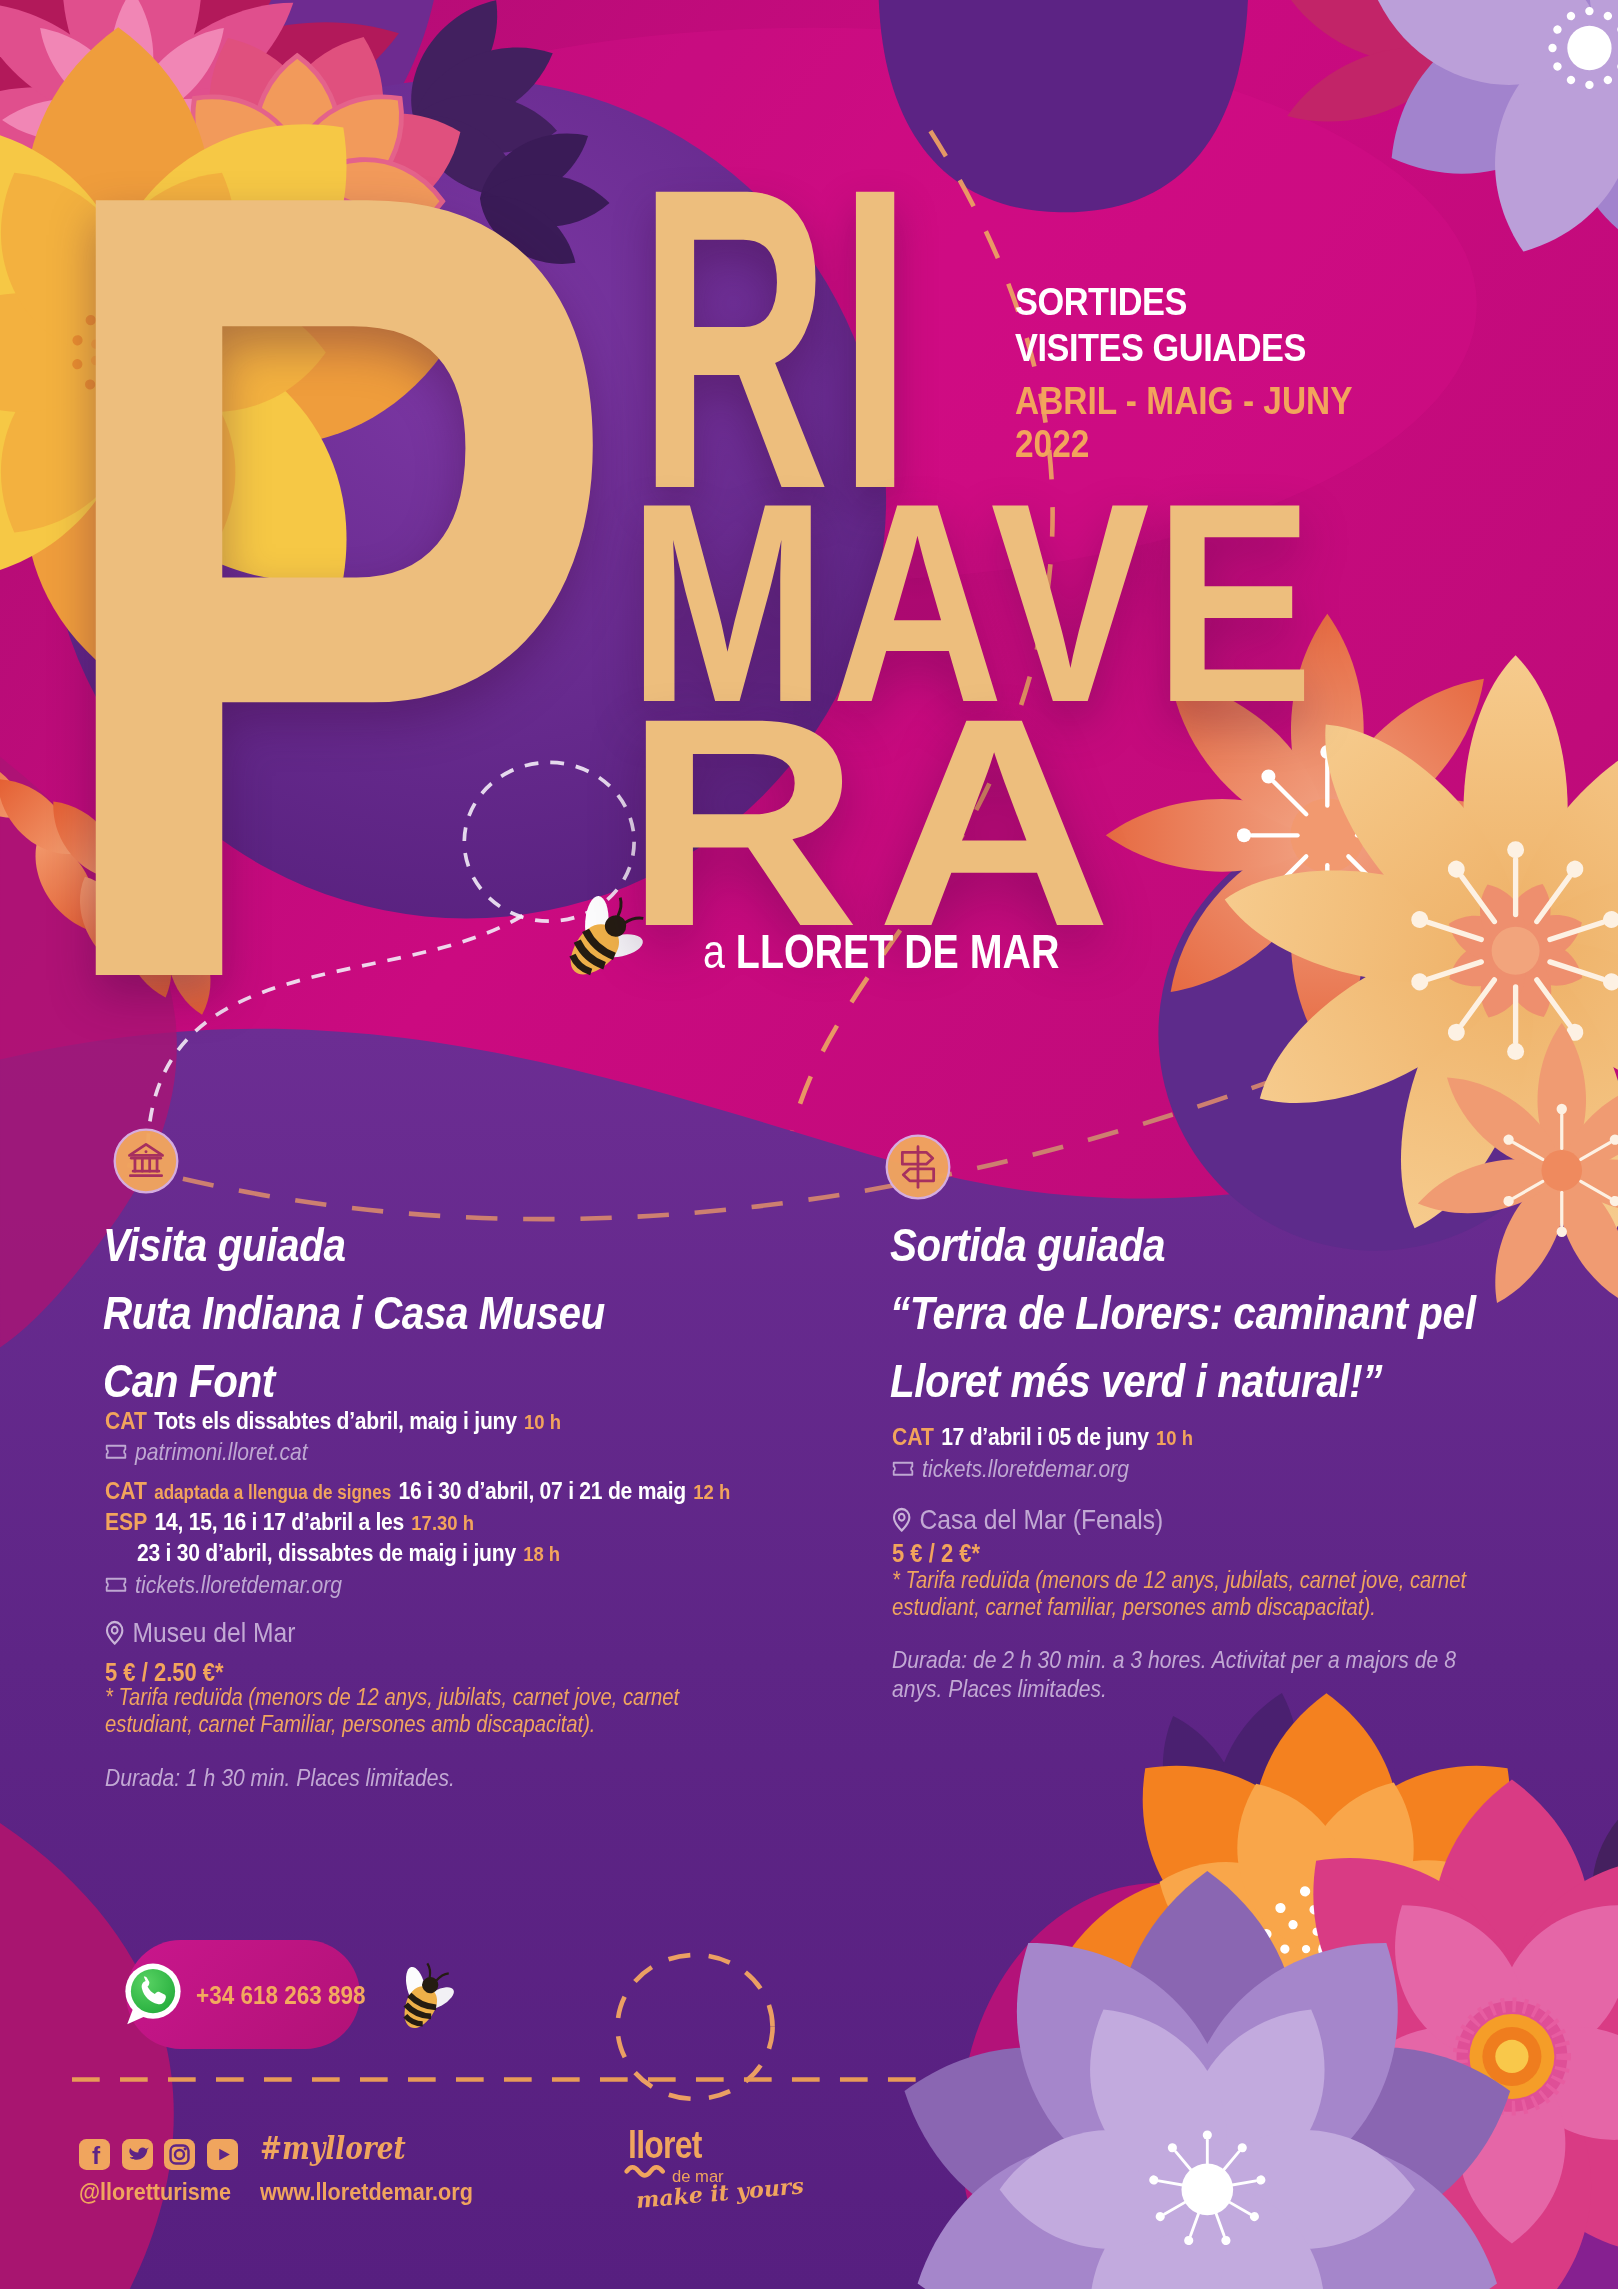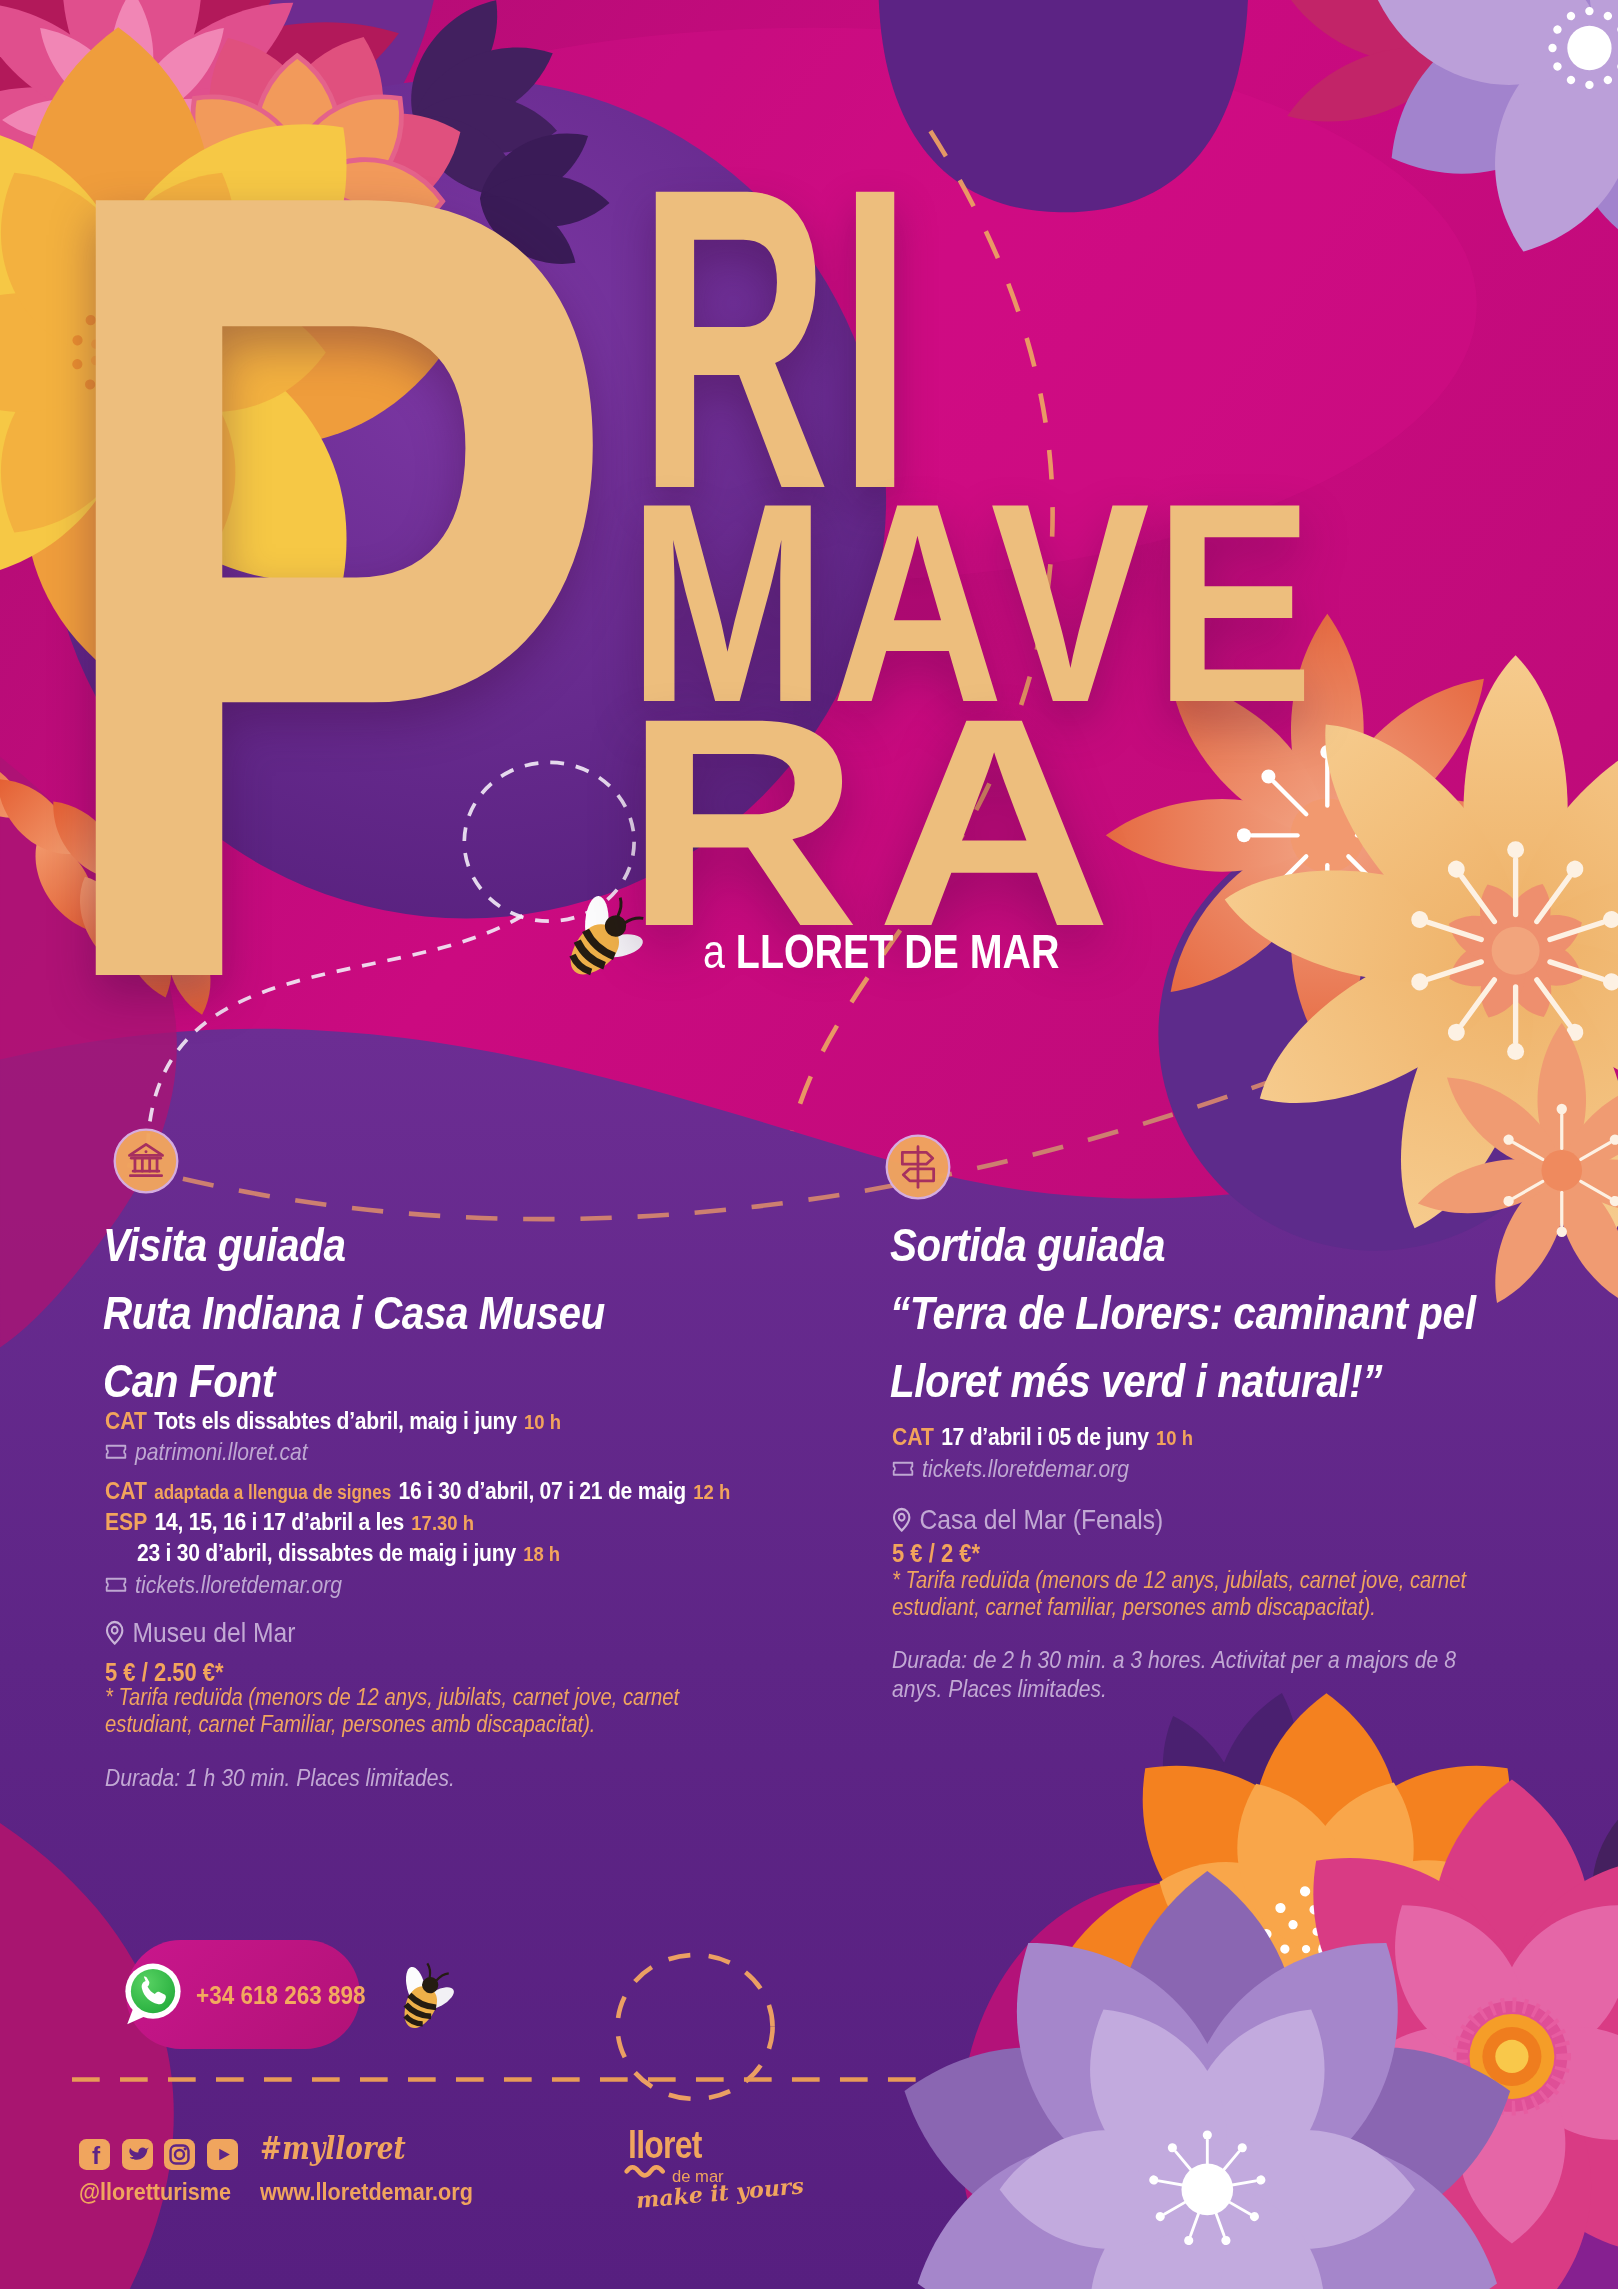--- a/index.html
+++ b/index.html
@@ -485,20 +485,26 @@
 
     <use href="#bee" transform="translate(650,1022) rotate(42) scale(1.05)"></use>
     <use href="#bee" transform="translate(458,2168) rotate(25) scale(.8)"></use>
   </svg>
 
   <div class="tl" style="left:37px;top:22px;font-size:1126px;transform:scaleX(.78);">P</div>
   <div class="tl" style="left:638px;top:124px;font-size:429px;letter-spacing:13px;transform:scaleX(.62);">RI</div>
   <div class="tl" style="left:628px;top:461px;font-size:284px;letter-spacing:5.5px;transform:scaleX(.84);">MAVE</div>
   <div class="tl" style="left:624px;top:674px;font-size:297px;letter-spacing:14.8px;transform:scaleX(1.1);">RA</div>
 
+  <div class="abs" style="left:1015px;top:279px;">
+    <div class="kw">SORTIDES</div>
+    <div class="kw">VISITES GUIADES</div>
+    <div class="ko gap">ABRIL - MAIG - JUNY</div>
+    <div class="ko">2022</div>
+  </div>
 
   <div class="abs" style="left:703px;top:924px;font-size:48px;color:#ffffff;transform:scaleX(.82);transform-origin:0 0;">
     <span style="font-weight:normal;">a</span>
     <span style="font-weight:bold;">LLORET DE MAR</span>
   </div>
 
   <svg class="abs" style="left:111px;top:1126px;" width="70" height="70" viewBox="-38 -38 76 76">
     <circle r="34" fill="#f1a55f" stroke="#d8b2e4" stroke-width="2.5" opacity=".97"></circle>
     <g stroke="#a6305f" stroke-width="3" fill="none" stroke-linecap="round" stroke-linejoin="round">
       <path d="M -18 -6 L 0 -18 L 18 -6 Z"></path>

